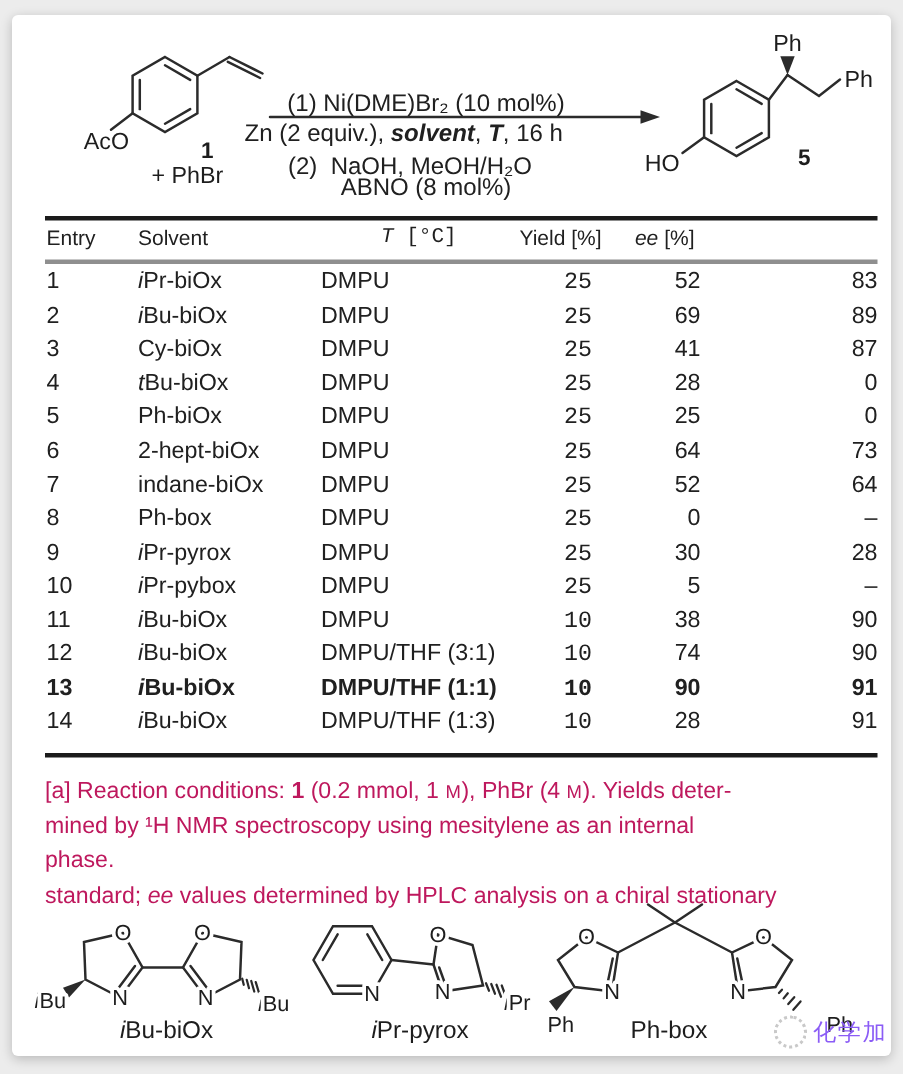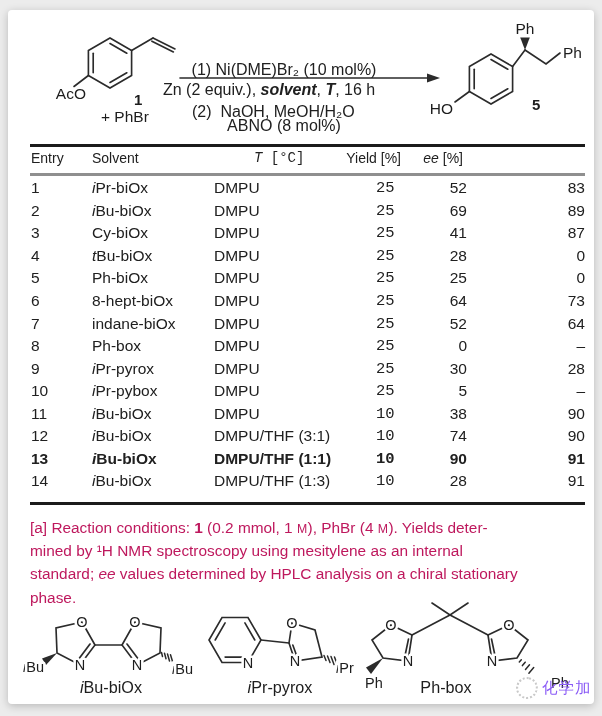--- a/index.html
+++ b/index.html
@@ -159,21 +159,21 @@
         <div class="trow">
           <div class="cell c0">5</div>
           <div class="cell c1">Ph-biOx</div>
           <div class="cell c2">DMPU</div>
           <div class="cell c3">25</div>
           <div class="cell c4">25</div>
           <div class="cell c5">0</div>
         </div>
         <div class="trow">
           <div class="cell c0">6</div>
-          <div class="cell c1">8-hept-biOx</div>
+          <div class="cell c1">2-hept-biOx</div>
           <div class="cell c2">DMPU</div>
           <div class="cell c3">25</div>
           <div class="cell c4">64</div>
           <div class="cell c5">73</div>
         </div>
         <div class="trow">
           <div class="cell c0">7</div>
           <div class="cell c1">indane-biOx</div>
           <div class="cell c2">DMPU</div>
           <div class="cell c3">25</div>
@@ -235,22 +235,22 @@
           <div class="cell c3">10</div>
           <div class="cell c4">28</div>
           <div class="cell c5">91</div>
         </div>
       </div>
     <div class="rule rule-bot"></div>
 
     <div class="footnote">
       <div class="fl"><span>[a] Reaction conditions: </span><span class="b">1</span><span> (0.2 mmol, 1 </span><span class="sc">M</span><span>), PhBr (4 </span><span class="sc">M</span><span>). Yields deter-</span></div>
       <div class="fl"><span>mined by ¹H NMR spectroscopy using mesitylene as an internal</span></div>
+      <div class="fl"><span>phase.</span></div>
       <div class="fl"><span>standard; </span><span class="it">ee</span><span> values determined by HPLC analysis on a chiral stationary</span></div>
-      <div class="fl"><span>phase.</span></div>
     </div>
 
     <svg class="lig-svg" viewBox="0 0 586 100">
 
       <g>
         <path class="bond" d="M74,27 L48,33 L49,58 L72,70 L87,50 L74,27"></path>
         <path class="bond" d="M70,65 L82,49"></path>
         <path class="bond" d="M87,50 L114,50"></path>
         <path class="bond" d="M127,27 L153,33 L152,58 L129,70 L114,50 L127,27"></path>
         <path class="bond" d="M131,65 L119,49"></path>

